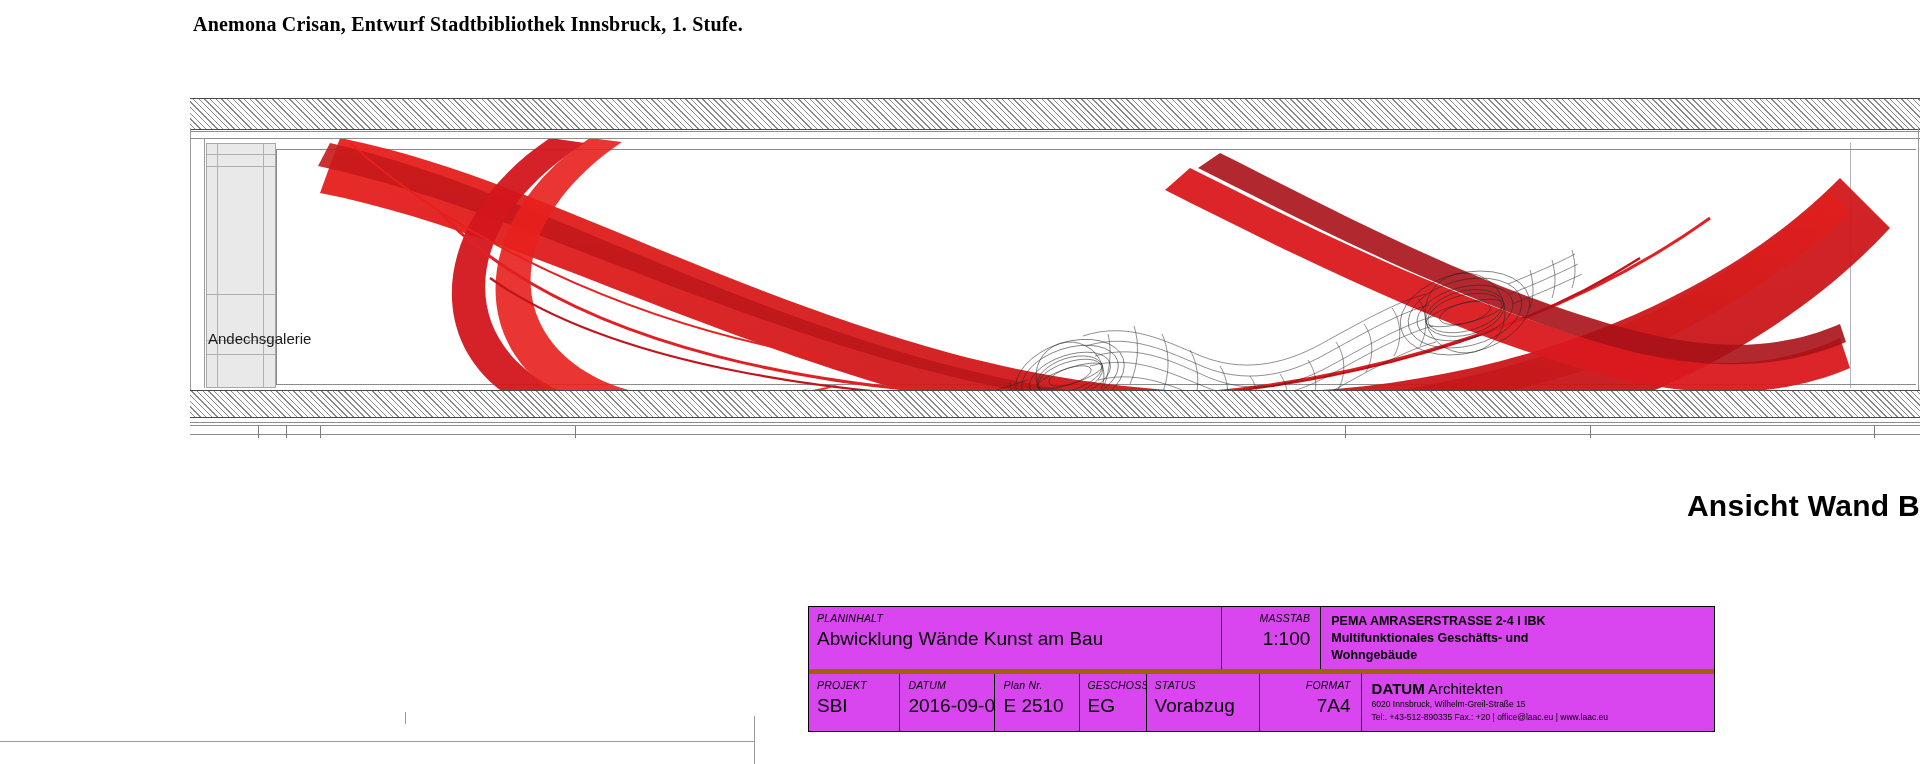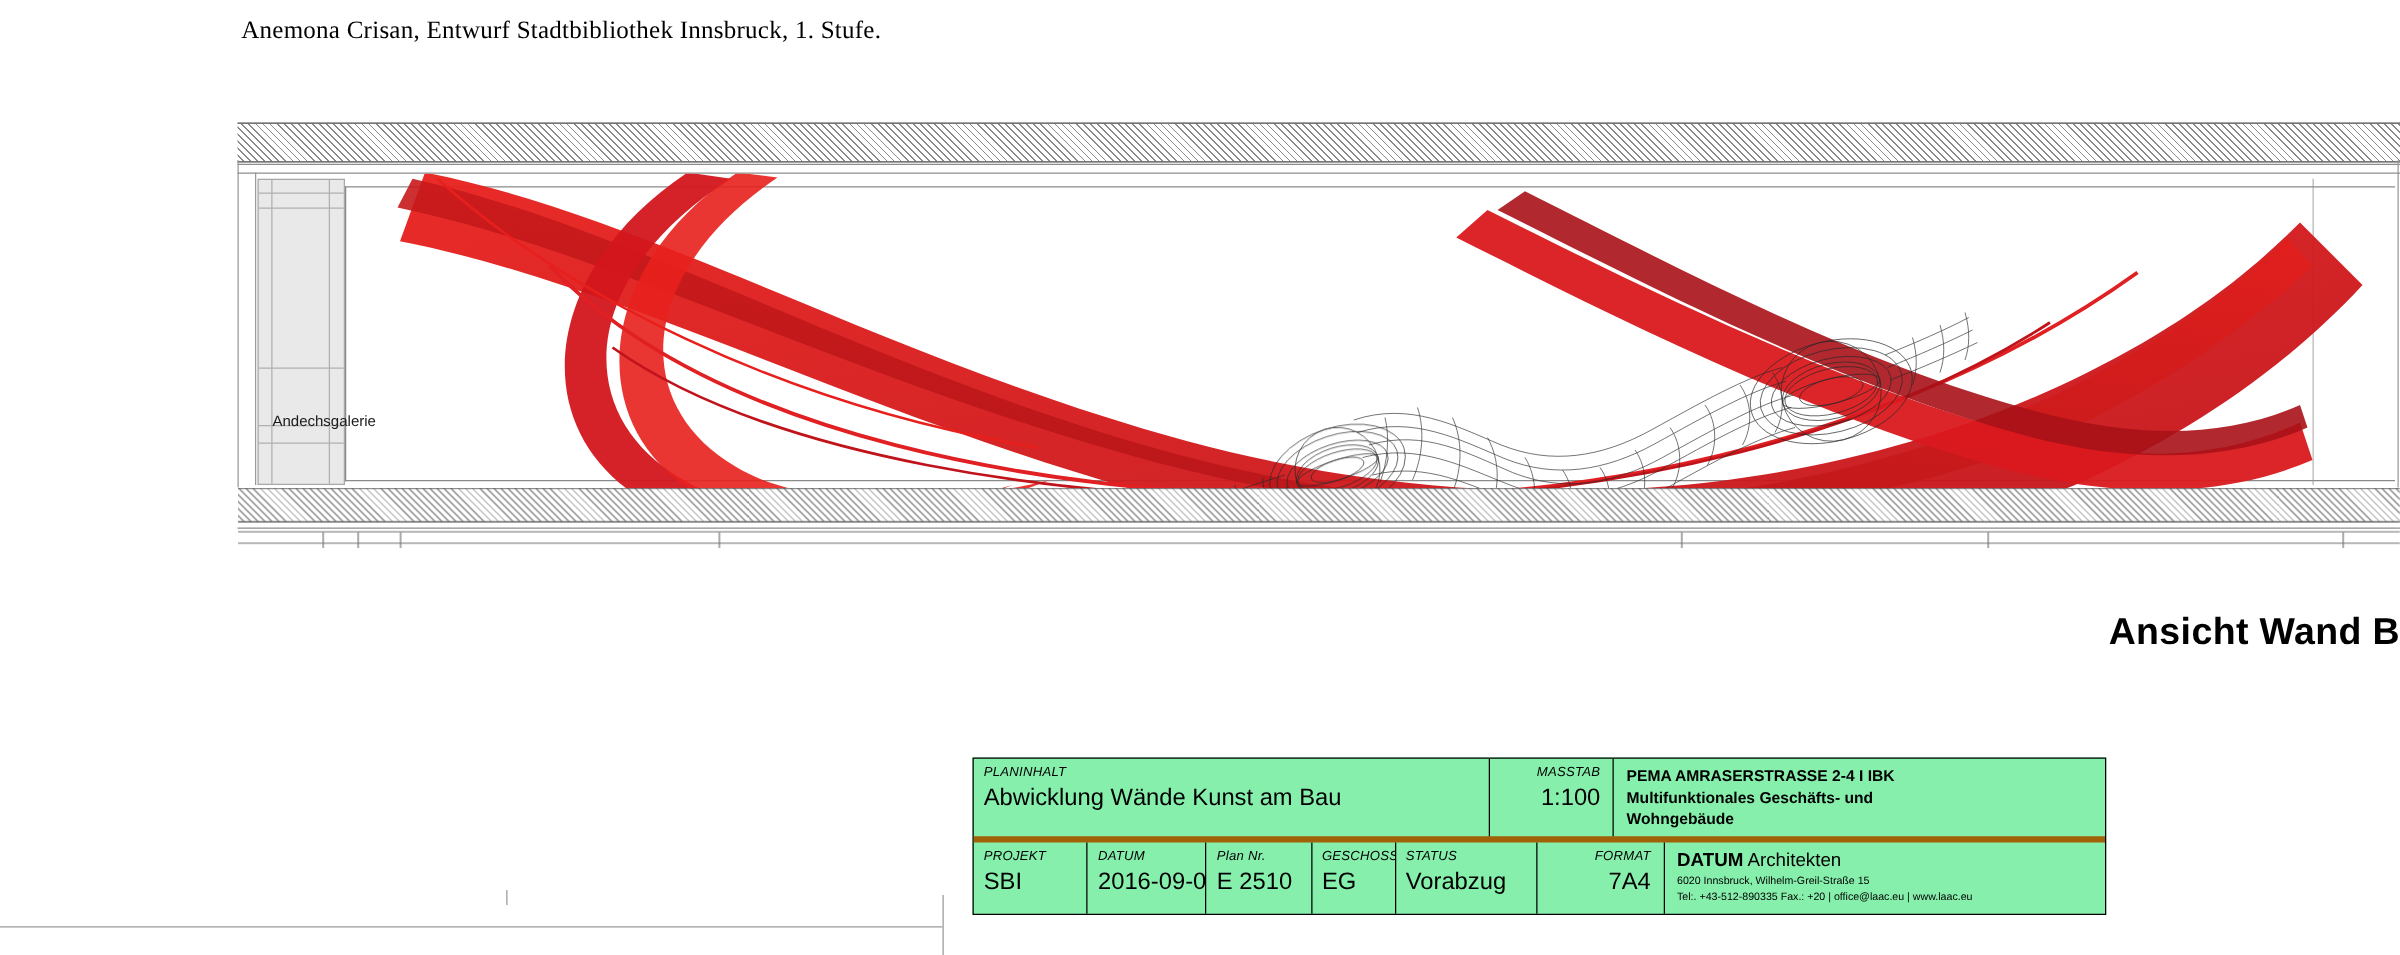--- a/index.html
+++ b/index.html
@@ -15,21 +15,21 @@
     font-family: "Liberation Sans", sans-serif;
     color: #000000;
   }
 
   
   .doc-title {
     position: absolute;
     left: 193px;
     top: 13px;
     font-family: "Liberation Serif", serif;
-    font-weight: normal;
+    font-weight: bold;
     font-size: 20px;
     letter-spacing: 0.2px;
     white-space: nowrap;
   }
 
   
   .drawing {
     position: absolute;
     left: 190px;
     top: 98px;
@@ -140,23 +140,23 @@
     border-top: 1px solid #b0b0b0;
   }
   .gallery-box .vline {
     position: absolute;
     top: 0;
     height: 100%;
     border-left: 1px solid #b0b0b0;
   }
   .gallery-label {
     position: absolute;
-    left: 28px;
+    left: 18px;
     top: 232px;
-    font-size: 12px;
+    font-size: 15px;
     color: #1a1a1a;
     white-space: nowrap;
   }
 
   .art-svg {
     position: absolute;
     left: 0;
     top: 0;
   }
 
@@ -176,26 +176,26 @@
     font-size: 30px;
     font-weight: bold;
     letter-spacing: 0.3px;
     white-space: nowrap;
     text-align: right;
   }
 
   
   .titleblock {
     position: absolute;
-    left: 778px;
+    left: 808px;
     top: 606px;
     width: 907px;
     border: 1px solid #000000;
     box-sizing: border-box;
-    background: #86efac;
+    background: #d946ef;
   }
   .tb-row { display: flex; }
   .tb-row.top { height: 62px; }
   .tb-row.bottom { height: 57px; border-top: 5px solid #a16207; }
 
   .tb-cell {
     position: relative;
     box-sizing: border-box;
     border-right: 1px solid #000000;
     padding: 5px 8px 0 8px;

